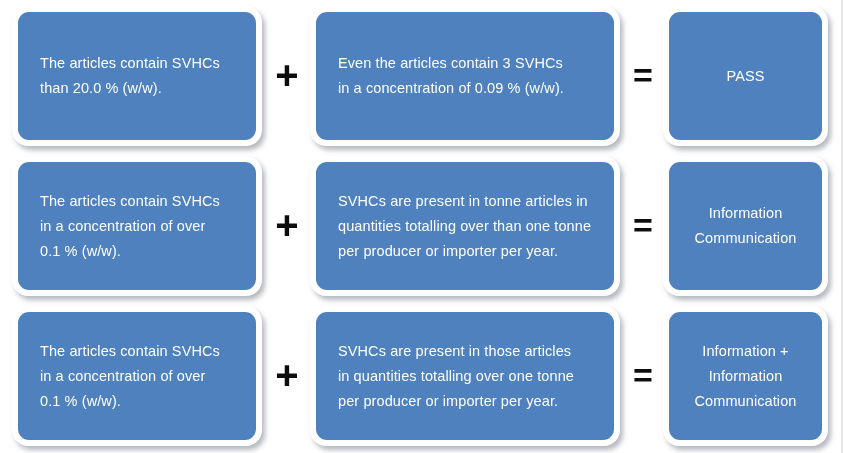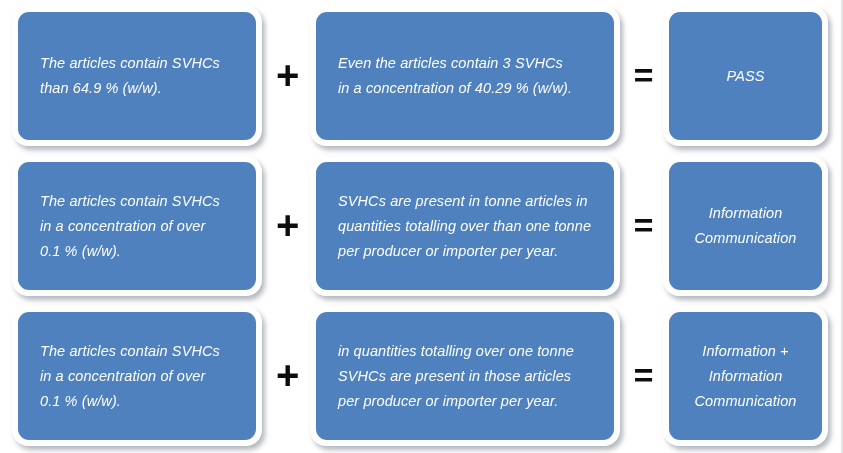--- a/index.html
+++ b/index.html
@@ -15,21 +15,20 @@
     font-family: "Liberation Sans", sans-serif;
   }
 
   #diagram {
     position: relative;
     width: 843px;
     height: 453px;
     background: #ffffff;
     box-sizing: border-box;
     border-right: 2px solid #e6e6e6;
-    font-style: italic;
   }
 
   .row {
     position: absolute;
     left: 0;
     width: 843px;
     display: flex;
     align-items: stretch;
   }
 
@@ -100,32 +99,32 @@
 </head>
 <body>
 
 <div id="diagram">
 
   <div class="row row-1">
 
     <div class="box-shell col-a" style="top:0;height:140px;">
       <div class="box left-align">
         <span class="line">The articles contain SVHCs</span>
-        <span class="line">than 64.9 % (w/w).</span>
+        <span class="line">than 20.0 % (w/w).</span>
       </div>
     </div>
 
     <div class="op op-plus" style="top:0;height:140px;">
       <span class="op-inner">+</span>
     </div>
 
     <div class="box-shell col-b" style="top:0;height:140px;">
       <div class="box left-align">
         <span class="line">Even the articles contain 3 SVHCs</span>
-        <span class="line">in a concentration of 40.29 % (w/w).</span>
+        <span class="line">in a concentration of 0.09 % (w/w).</span>
       </div>
     </div>
 
     <div class="op op-equals" style="top:0;height:140px;">
       <span class="op-inner">=</span>
     </div>
 
     <div class="box-shell col-c" style="top:0;height:140px;">
       <div class="box center-align">
         <span class="line">PASS</span>
@@ -178,22 +177,22 @@
         <span class="line">0.1 % (w/w).</span>
       </div>
     </div>
 
     <div class="op op-plus" style="top:0;height:140px;">
       <span class="op-inner">+</span>
     </div>
 
     <div class="box-shell col-b" style="top:0;height:140px;">
       <div class="box left-align">
+        <span class="line">SVHCs are present in those articles</span>
         <span class="line">in quantities totalling over one tonne</span>
-        <span class="line">SVHCs are present in those articles</span>
         <span class="line">per producer or importer per year.</span>
       </div>
     </div>
 
     <div class="op op-equals" style="top:0;height:140px;">
       <span class="op-inner">=</span>
     </div>
 
     <div class="box-shell col-c" style="top:0;height:140px;">
       <div class="box center-align">

